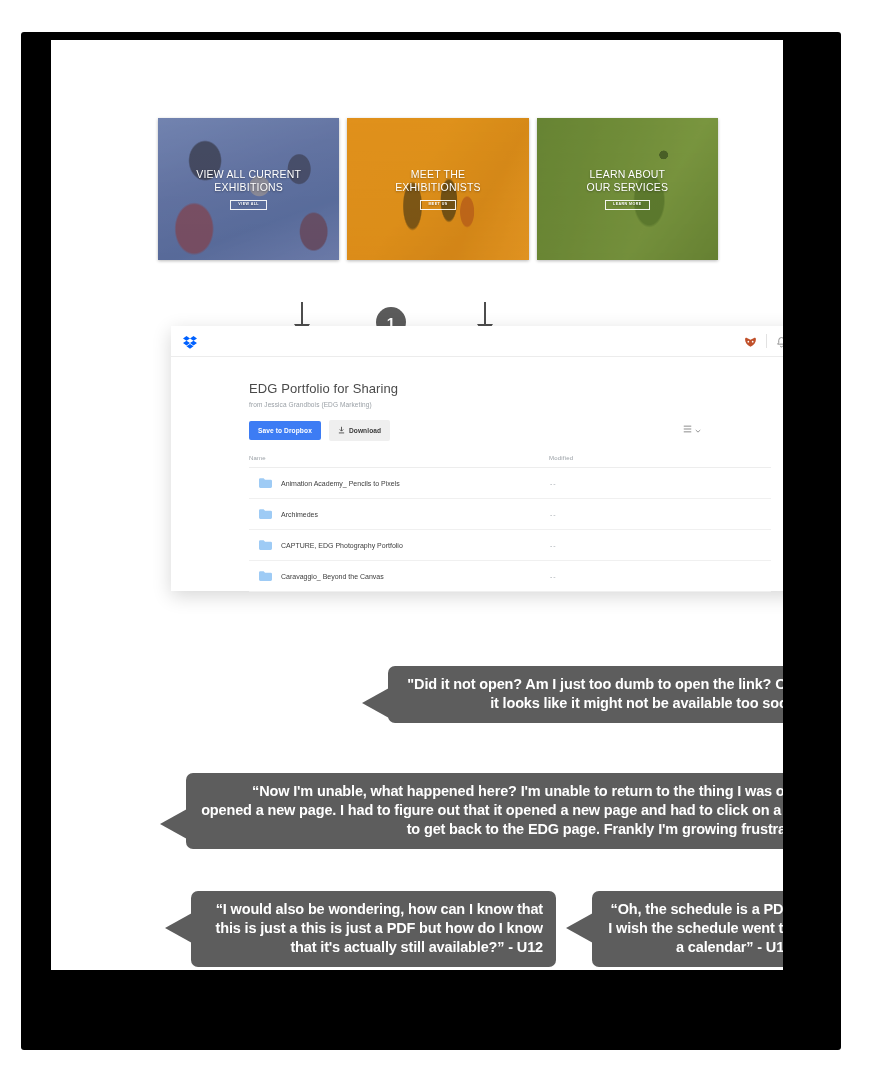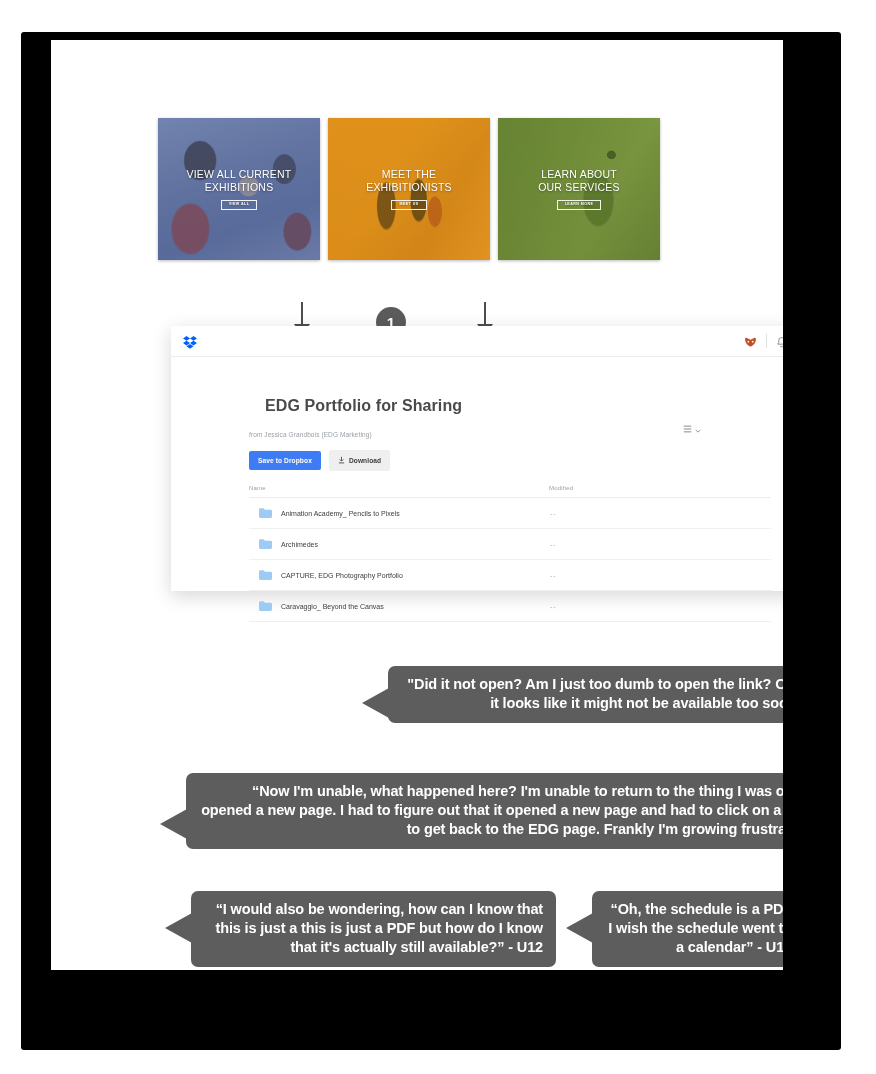--- a/index.html
+++ b/index.html
@@ -15,21 +15,21 @@
     position:absolute;left:21px;top:32px;width:820px;height:1018px;
     background:#000000;border-radius:3px;
   }
   #canvas{
     position:absolute;left:51px;top:40px;width:732px;height:930px;
     background:#ffffff;overflow:hidden;
   }
 
   
   #cards{
-    position:absolute;left:107px;top:78px;width:502px;height:142px;
+    position:absolute;left:107px;top:78px;width:560px;height:142px;
     display:flex;gap:8px;
   }
   .card{
     position:relative;flex:1;overflow:hidden;
     box-shadow:0 1px 3px rgba(0,0,0,.28);
   }
   .card .photo{position:absolute;inset:0;}
   .card .tint{position:absolute;inset:0;}
   .card .cap{
     position:absolute;inset:0;display:flex;flex-direction:column;
@@ -109,21 +109,21 @@
     padding:0 12px;background:#fff;
   }
   #dbx-logo{width:14px;height:13px;}
   #dbx-header-right{margin-left:auto;display:flex;align-items:center;gap:9px;}
   .hdr-div{width:1px;height:14px;background:#e2e2e2;}
   #avatar-icon{width:13px;height:12px;}
   #bell-icon{width:11px;height:13px;}
 
   #dbx-body{padding:24px 0 0 78px;}
   #dbx-title{
-    font-size:16px;color:#4a4a4a;font-weight:700;letter-spacing:.1px;margin:16px;
+    font-size:13px;color:#4a4a4a;font-weight:400;letter-spacing:.1px;margin:0;
   }
   #dbx-sub{
     font-size:6.5px;color:#9aa0a6;margin:5px 0 0 0;letter-spacing:.1px;
   }
   #dbx-actions{margin-top:12px;display:flex;align-items:center;gap:8px;}
   #save-btn{
     background:#3d7cf4;color:#ffffff;font-size:6.6px;font-weight:700;
     padding:6px 9px;border:none;border-radius:2px;letter-spacing:.1px;cursor:pointer;
   }
   #download-btn{

